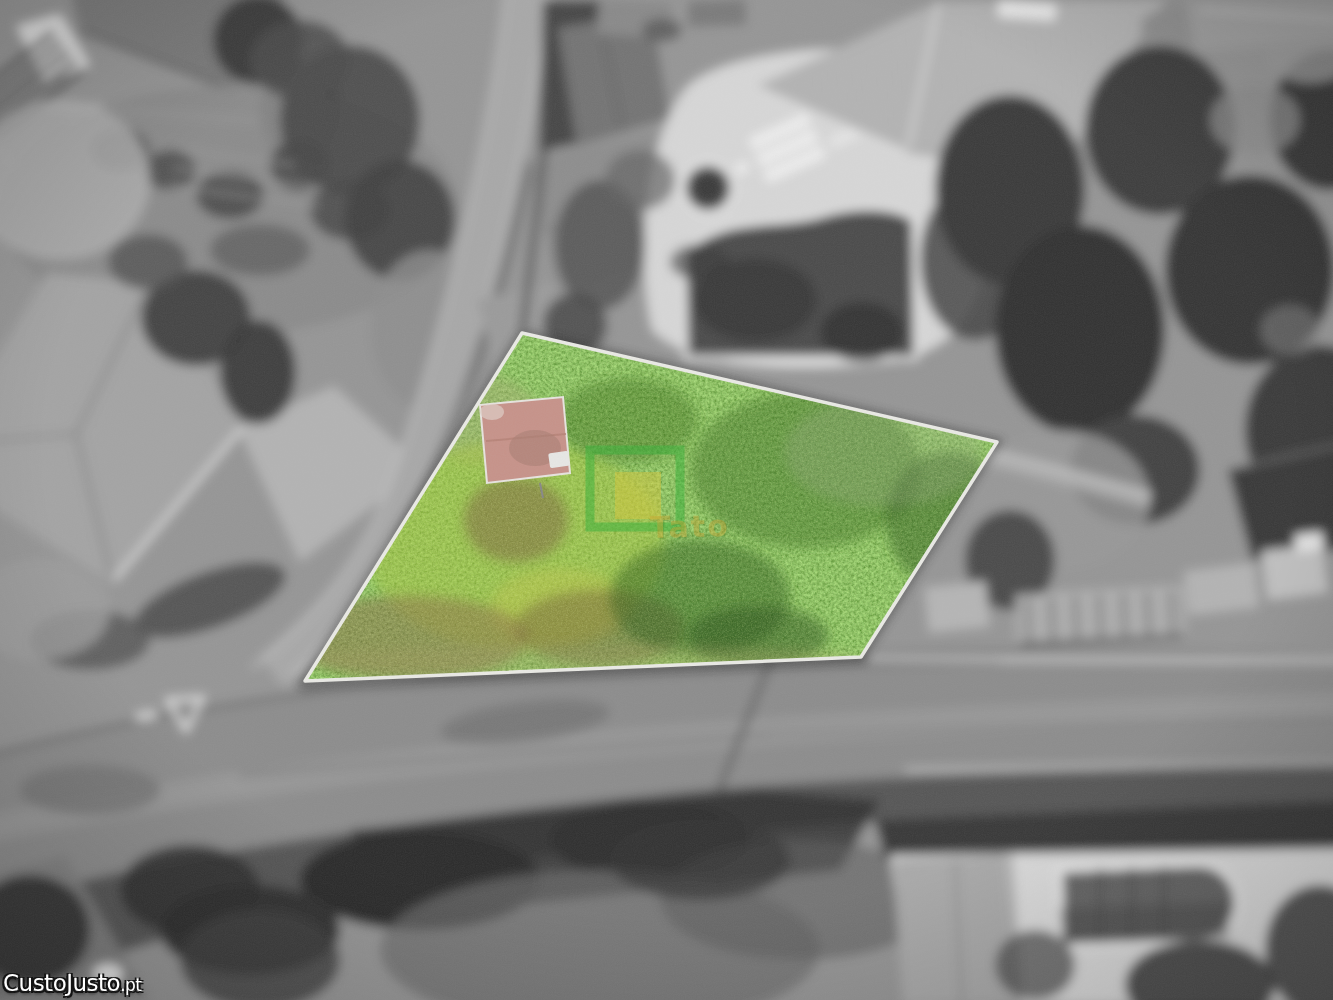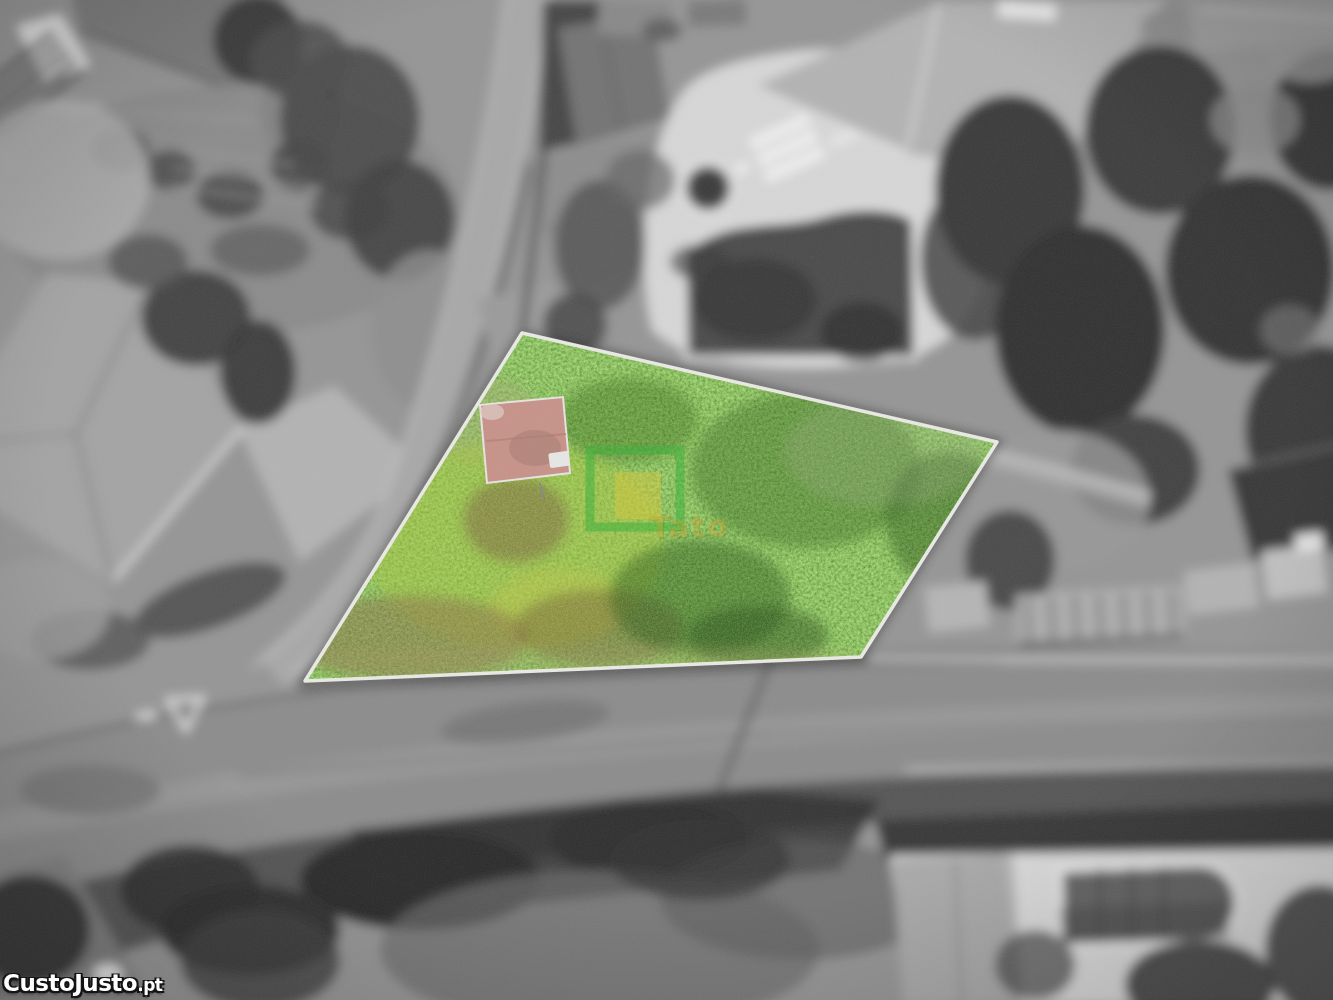--- a/index.html
+++ b/index.html
@@ -1,19 +1,19 @@
 <!DOCTYPE html>
 <html style="--plot-green: #5a9a30; --plot-border: #e9e9e4; --shed-roof: #c6938a; --logo-green: #3db23c; --logo-yellow: #d9c53b; --logo-text: #c9a12f; --brand-text: #ffffff; --brand-outline: #141414;"><head>
 <meta charset="utf-8">
 <style>
   html,body{margin:0;padding:0;background:#777;}
   #stage{position:relative;width:1333px;height:1000px;overflow:hidden;background:#969696;
          font-family:"DejaVu Sans",sans-serif;}
   #stage svg{position:absolute;inset:0;display:block;}
-  .brand{position:absolute;left:3px;top:972px;font-weight:700;font-size:23px;line-height:1;
+  .brand{position:absolute;left:3px;top:972px;font-weight:400;font-size:23px;line-height:1;
          color:var(--brand-text,#ffffff);letter-spacing:-0.5px;white-space:nowrap;
          text-shadow:-2px -1px 0 var(--brand-outline,#141414),2px -1px 0 var(--brand-outline,#141414),
                      -2px 2px 0 var(--brand-outline,#141414),2px 2px 0 var(--brand-outline,#141414),
                      0 3px 3px rgba(0,0,0,.55);}
   .brand .tld{font-size:17px;}
   .logo-text{position:absolute;left:650px;top:512px;font-weight:700;font-size:30px;line-height:1;
          color:var(--logo-text,#c9a12f);opacity:.40;transform:rotate(-1.5deg);letter-spacing:2px;
          text-shadow:1px 1px 0 rgba(60,110,30,.55);}
 </style>
 </head>

